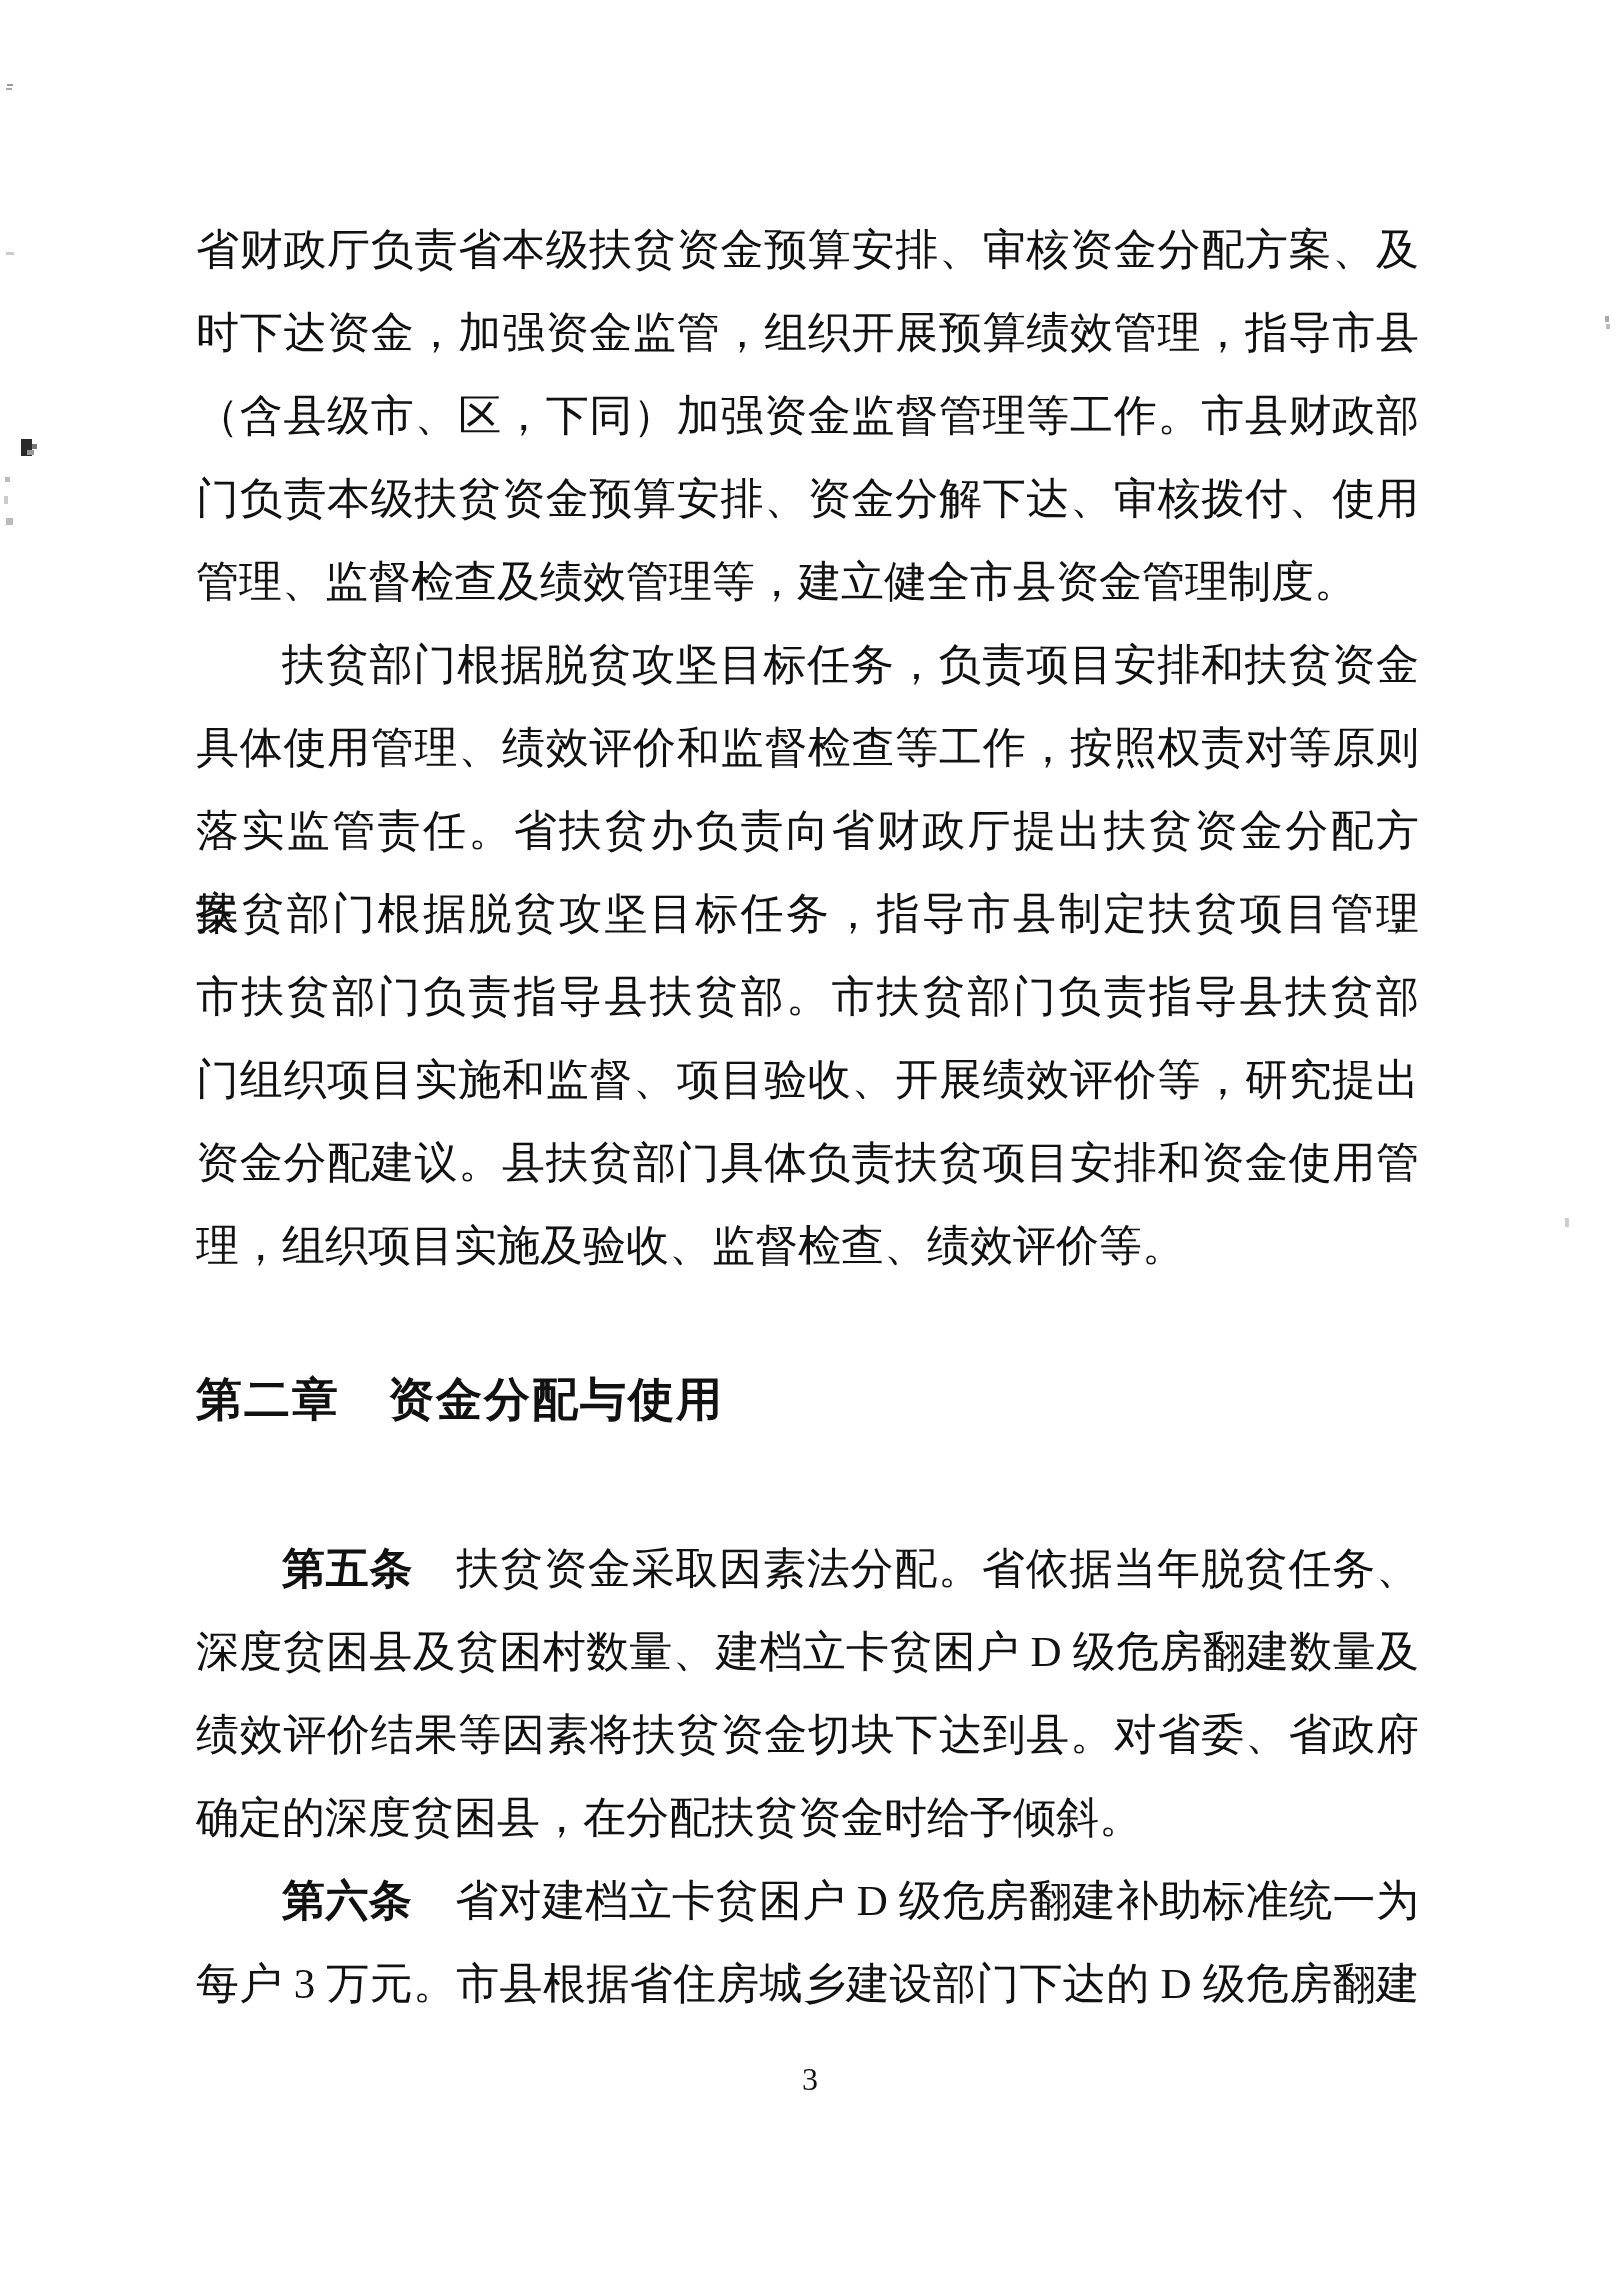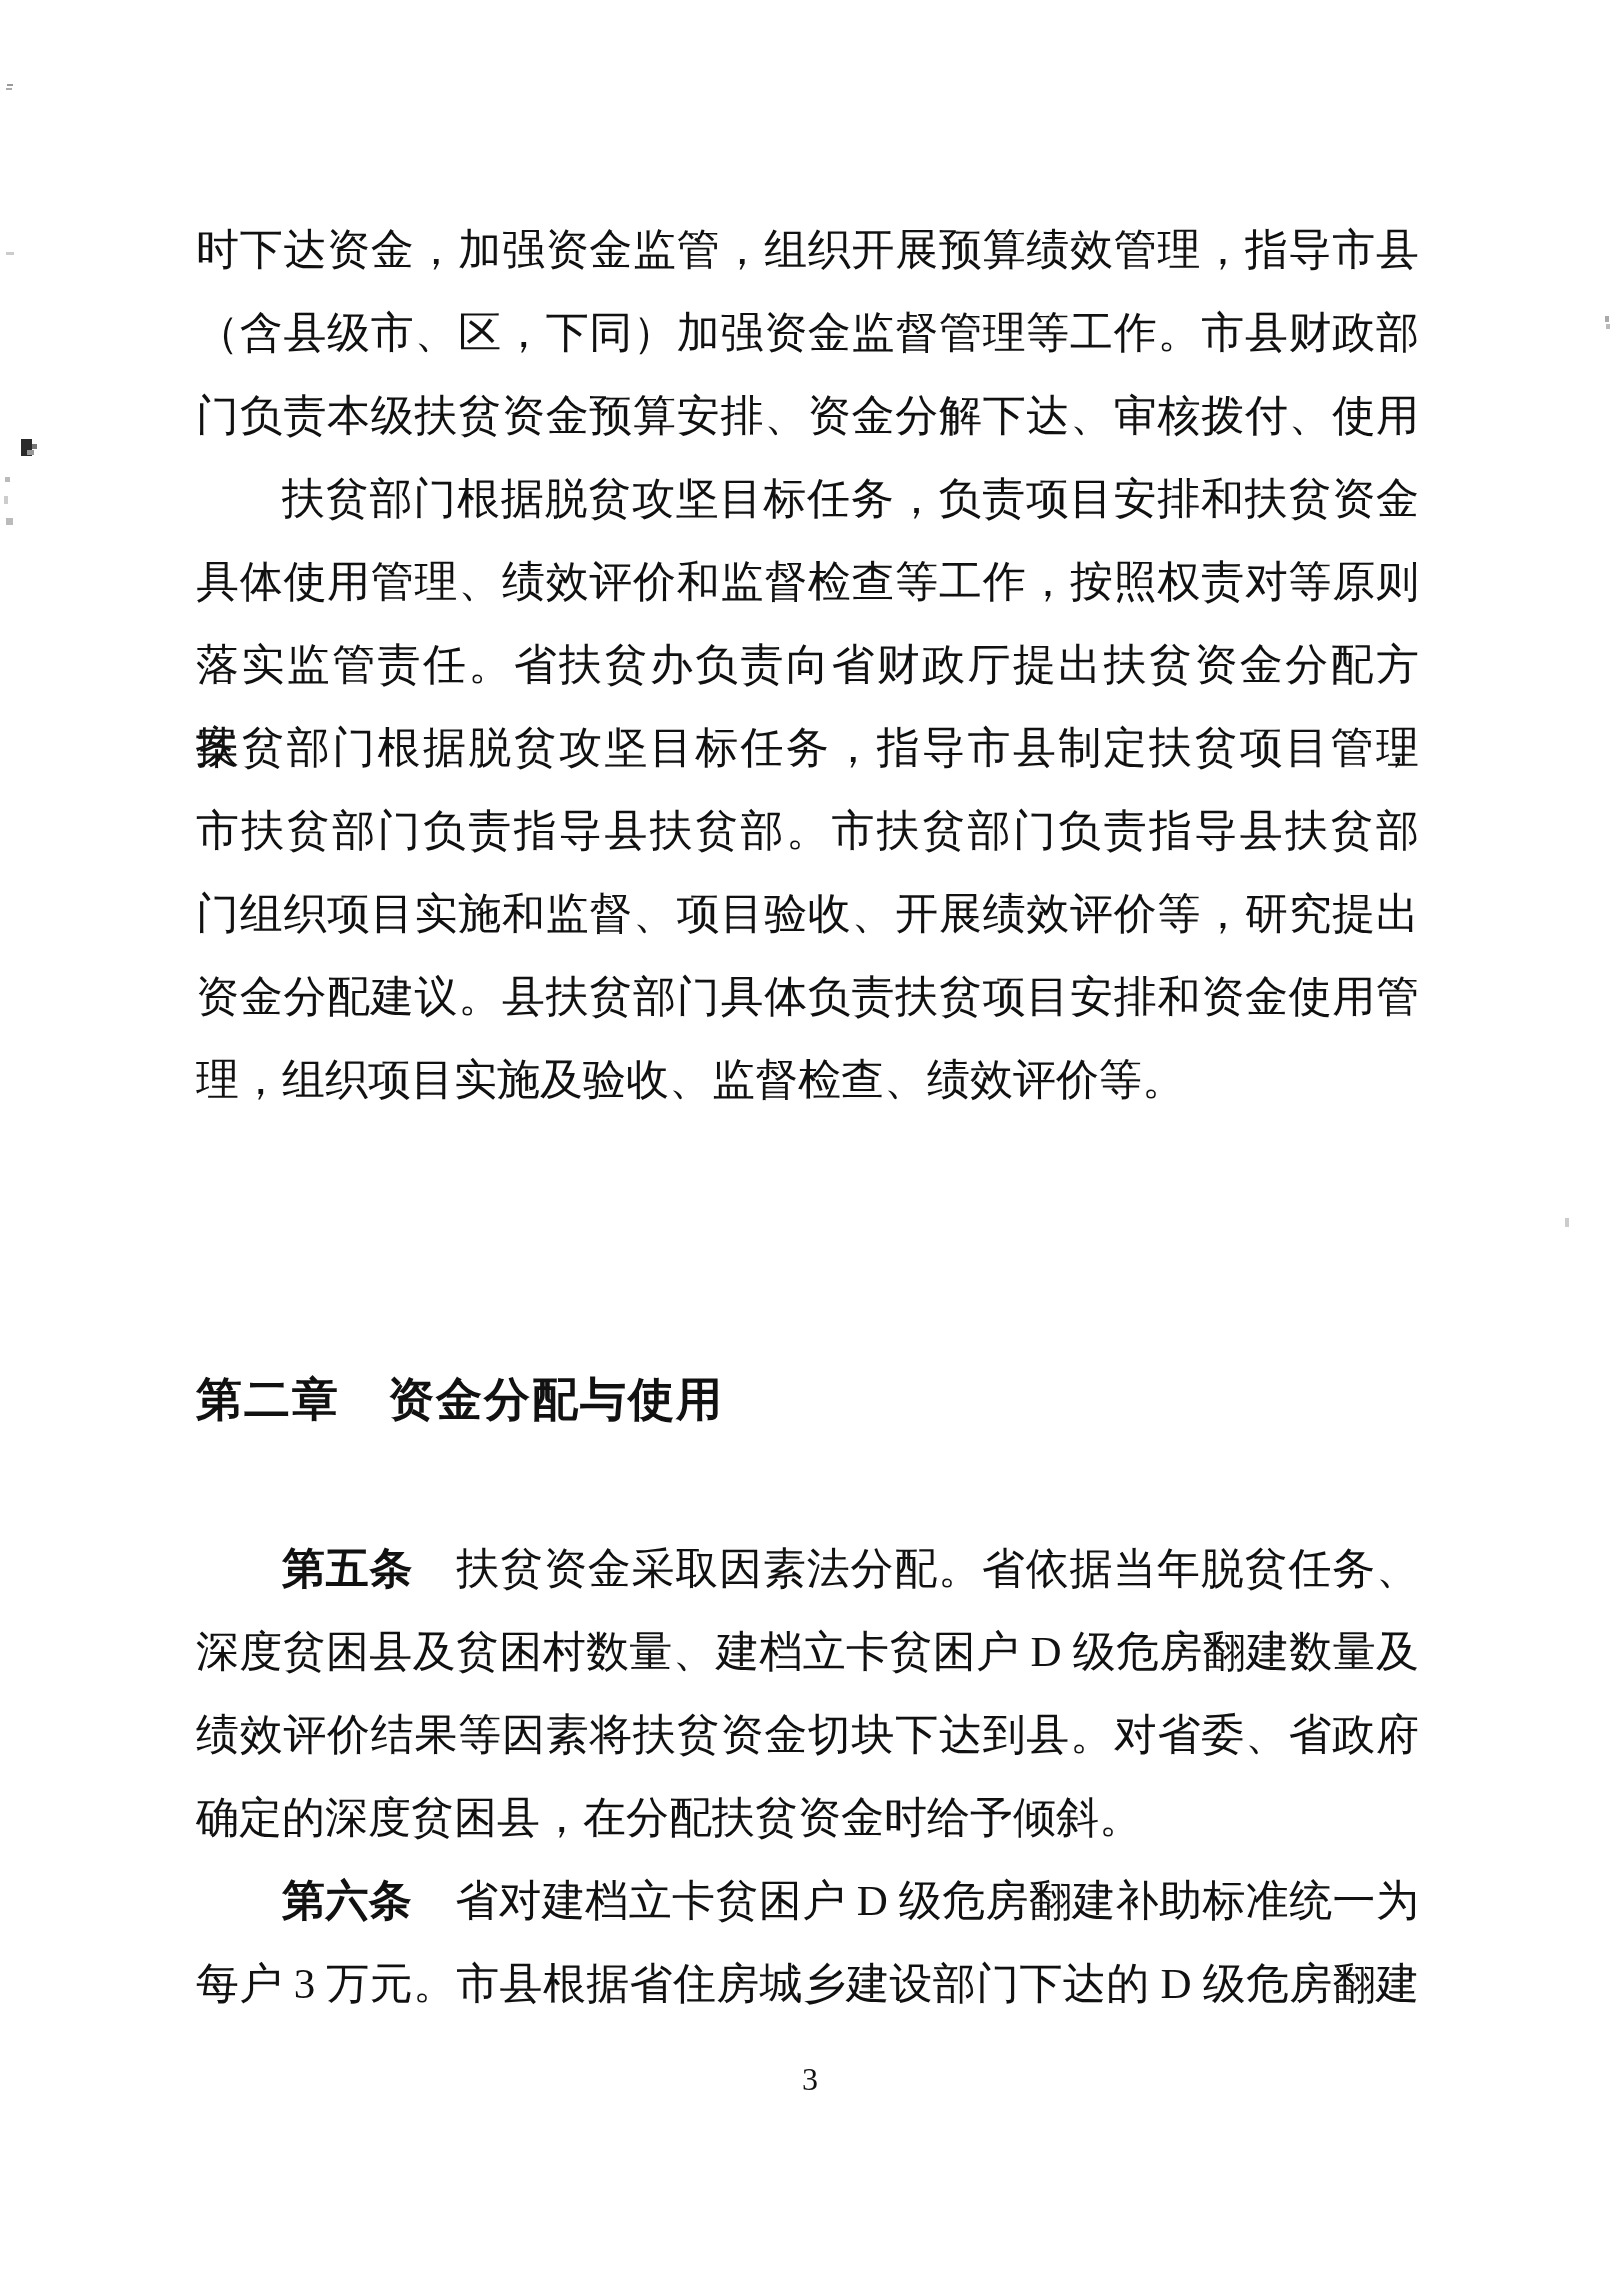--- a/index.html
+++ b/index.html
@@ -66,23 +66,25 @@
   }
   .artifact {
     position: absolute;
     pointer-events: none;
   }
 </style>
 </head>
 <body>
 
 <div class="text-area" id="block-top">
+  <div class="line">省财政厅负责省本级扶贫资金预算安排、审核资金分配方案、及</div>
   <div class="line">时下达资金，加强资金监管，组织开展预算绩效管理，指导市县</div>
   <div class="line">（含县级市、区，下同）加强资金监督管理等工作。市县财政部</div>
   <div class="line">门负责本级扶贫资金预算安排、资金分解下达、审核拨付、使用</div>
+  <div class="line para-last">管理、监督检查及绩效管理等，建立健全市县资金管理制度。</div>
   <div class="line indent">扶贫部门根据脱贫攻坚目标任务，负责项目安排和扶贫资金</div>
   <div class="line">具体使用管理、绩效评价和监督检查等工作，按照权责对等原则</div>
   <div class="line">落实监管责任。省扶贫办负责向省财政厅提出扶贫资金分配方案，</div>
   <div class="line">扶贫部门根据脱贫攻坚目标任务，指导市县制定扶贫项目管理</div>
   <div class="line">市扶贫部门负责指导县扶贫部。市扶贫部门负责指导县扶贫部</div>
   <div class="line">门组织项目实施和监督、项目验收、开展绩效评价等，研究提出</div>
   <div class="line">资金分配建议。县扶贫部门具体负责扶贫项目安排和资金使用管</div>
   <div class="line para-last">理，组织项目实施及验收、监督检查、绩效评价等。</div>
 </div>
 

